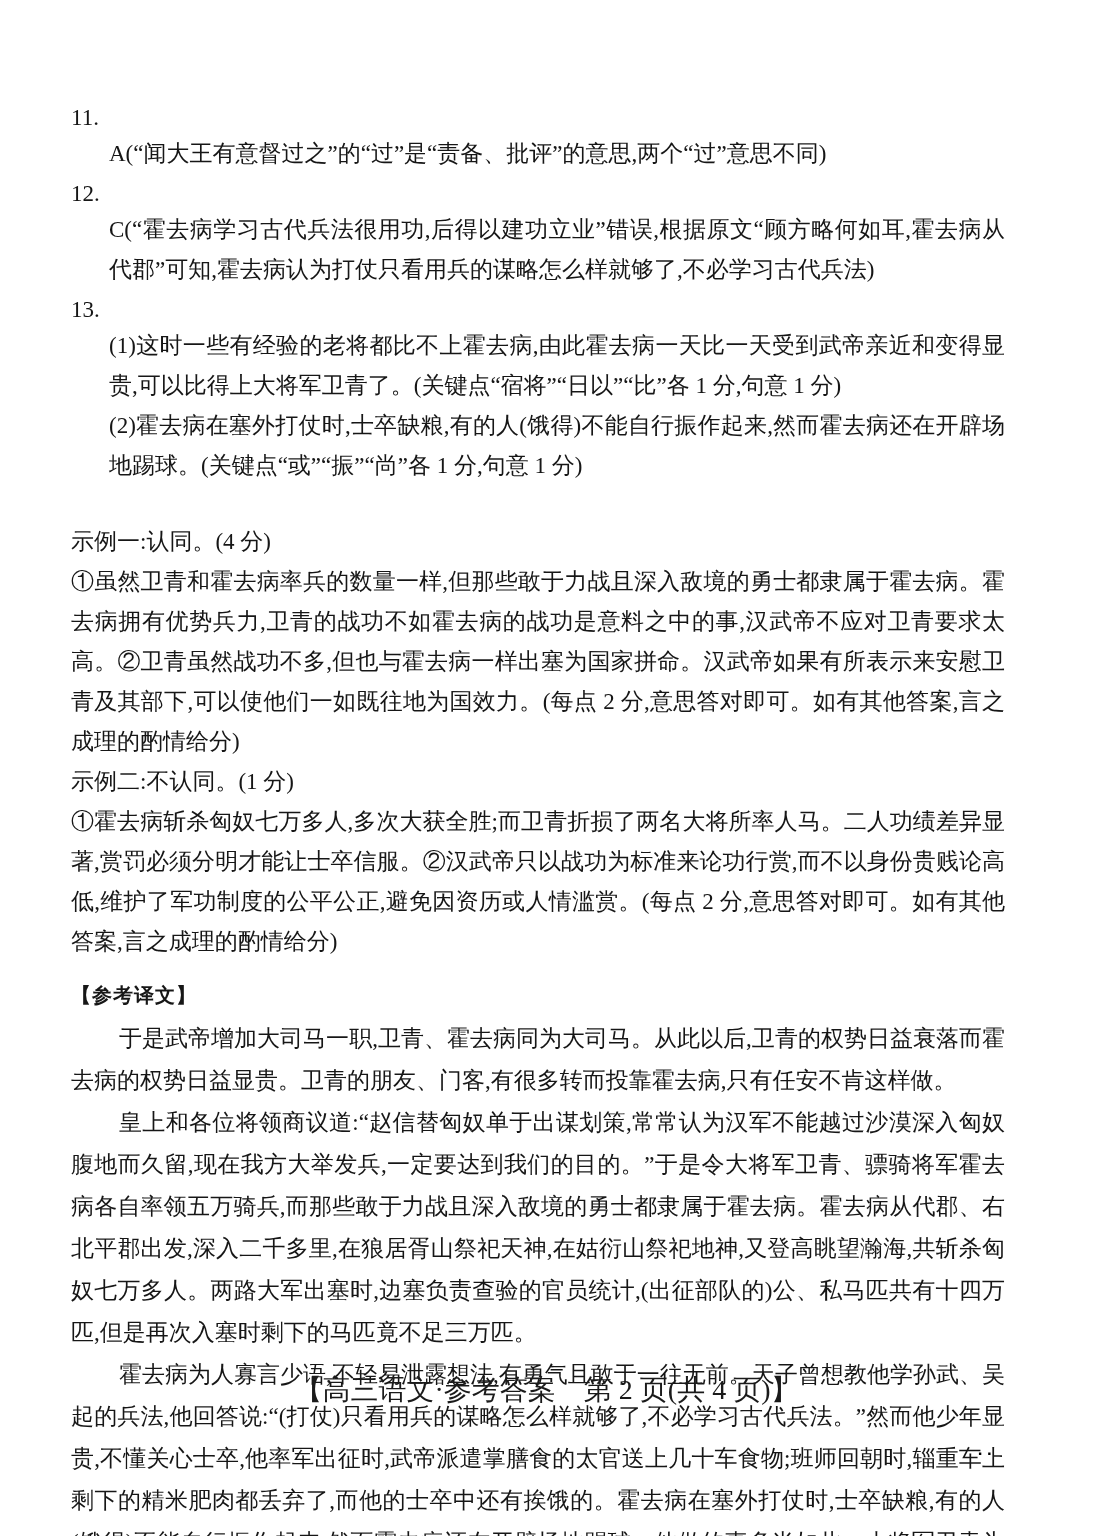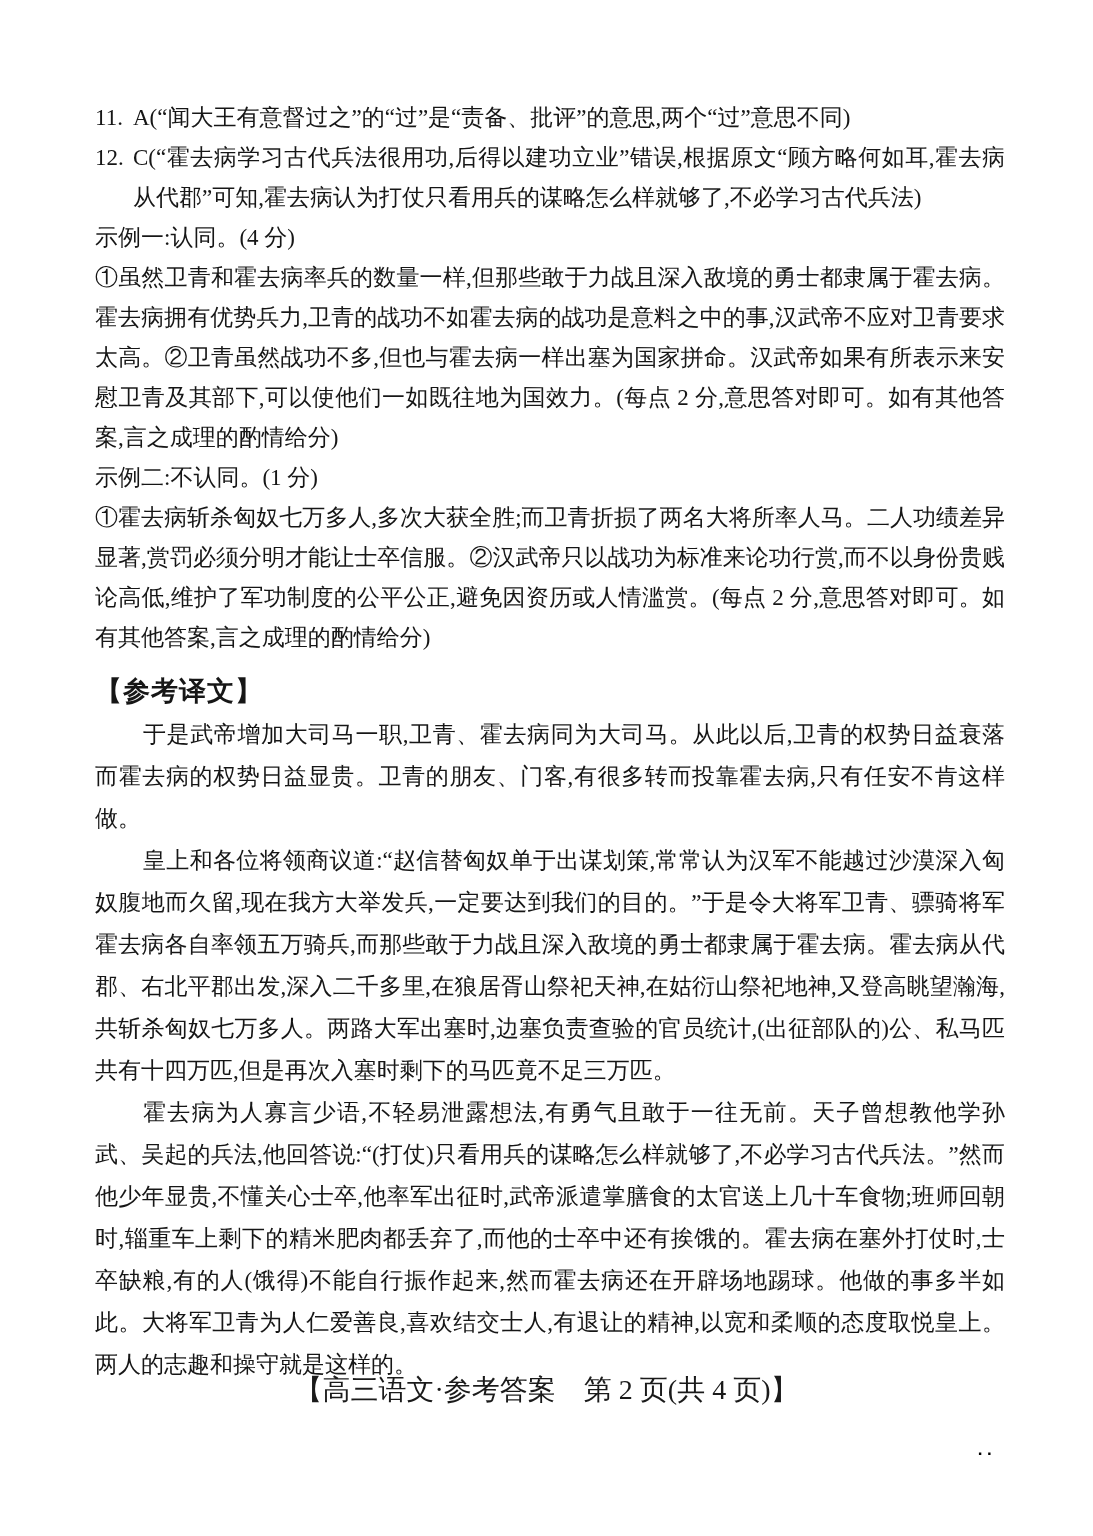--- a/index.html
+++ b/index.html
@@ -9,46 +9,46 @@
     height: 1536px;
     font-family: "Liberation Serif", serif;
     color: #161616;
     position: relative;
     overflow: hidden;
   }
   .page {
     position: relative;
     width: 1093px;
     height: 1536px;
-    padding: 98px 88px 0 95px;
+    padding: 98px 88px 0 71px;
   }
 
   
   .answers {
     font-size: 23px;
     line-height: 40px;
     text-align: justify;
     text-justify: inter-ideograph;
   }
   .answer-item { display: flex; }
   .answer-num { flex: 0 0 38px; }
-  .answer-body { flex: 1 1 auto; min-width: 0; }
+  .answer-body { flex: 1 1 auto; min-width: 0; margin-top: 36px; }
   .answer-body p { margin: 0; }
 
   
   .translation {
     margin-top: 10px;
     font-size: 23px;
     line-height: 42px;
     text-align: justify;
     text-justify: inter-ideograph;
   }
   .trans-heading {
     font-family: "Liberation Sans", sans-serif;
-    font-size: 27px;
+    font-size: 20px;
     font-weight: 700;
     line-height: 46px;
     letter-spacing: 1px;
   }
   .material-label {
     font-weight: 700;
     text-indent: 48px;
     line-height: 46px;
   }
   .trans-para { text-indent: 48px; margin: 0; }
@@ -89,20 +89,27 @@
       </div>
     </div>
 
     <div class="answer-item">
       <span class="answer-num">12.</span>
       <div class="answer-body">
         <p>C(“霍去病学习古代兵法很用功,后得以建功立业”错误,根据原文“顾方略何如耳,霍去病从代郡”可知,霍去病认为打仗只看用兵的谋略怎么样就够了,不必学习古代兵法)</p>
       </div>
     </div>
 
+    <div class="answer-item">
+      <span class="answer-num">13.</span>
+      <div class="answer-body">
+        <p>(1)这时一些有经验的老将都比不上霍去病,由此霍去病一天比一天受到武帝亲近和变得显贵,可以比得上大将军卫青了。(关键点“宿将”“日以”“比”各 1 分,句意 1 分)</p>
+        <p>(2)霍去病在塞外打仗时,士卒缺粮,有的人(饿得)不能自行振作起来,然而霍去病还在开辟场地踢球。(关键点“或”“振”“尚”各 1 分,句意 1 分)</p>
+      </div>
+    </div>
 
     <div class="answer-item">
       <div class="answer-body">
         <p>示例一:认同。(4 分)</p>
         <p>①虽然卫青和霍去病率兵的数量一样,但那些敢于力战且深入敌境的勇士都隶属于霍去病。霍去病拥有优势兵力,卫青的战功不如霍去病的战功是意料之中的事,汉武帝不应对卫青要求太高。②卫青虽然战功不多,但也与霍去病一样出塞为国家拼命。汉武帝如果有所表示来安慰卫青及其部下,可以使他们一如既往地为国效力。(每点 2 分,意思答对即可。如有其他答案,言之成理的酌情给分)</p>
         <p>示例二:不认同。(1 分)</p>
         <p>①霍去病斩杀匈奴七万多人,多次大获全胜;而卫青折损了两名大将所率人马。二人功绩差异显著,赏罚必须分明才能让士卒信服。②汉武帝只以战功为标准来论功行赏,而不以身份贵贱论高低,维护了军功制度的公平公正,避免因资历或人情滥赏。(每点 2 分,意思答对即可。如有其他答案,言之成理的酌情给分)</p>
       </div>
     </div>
 

